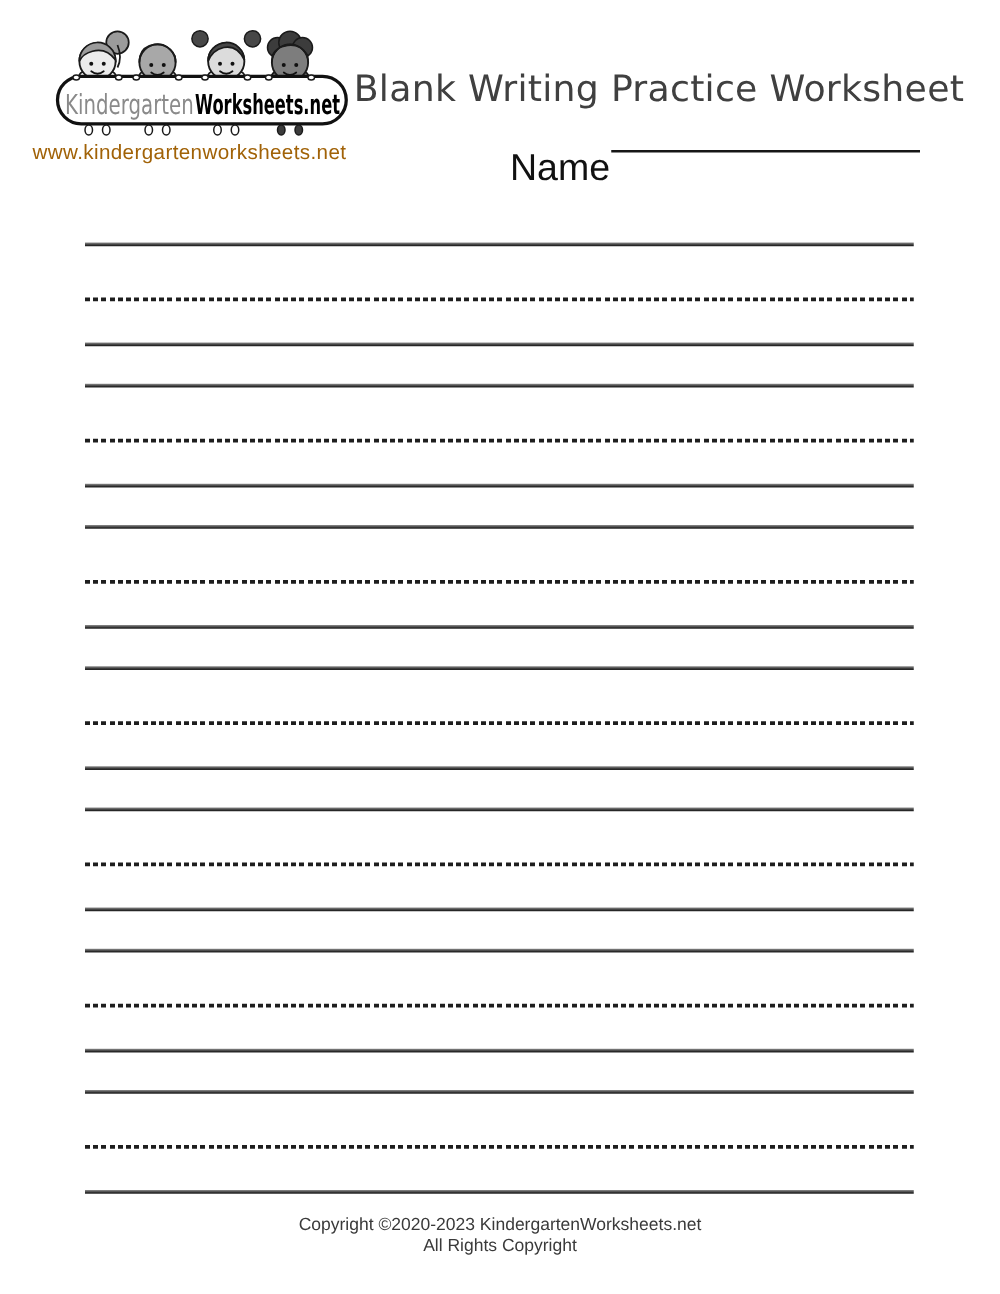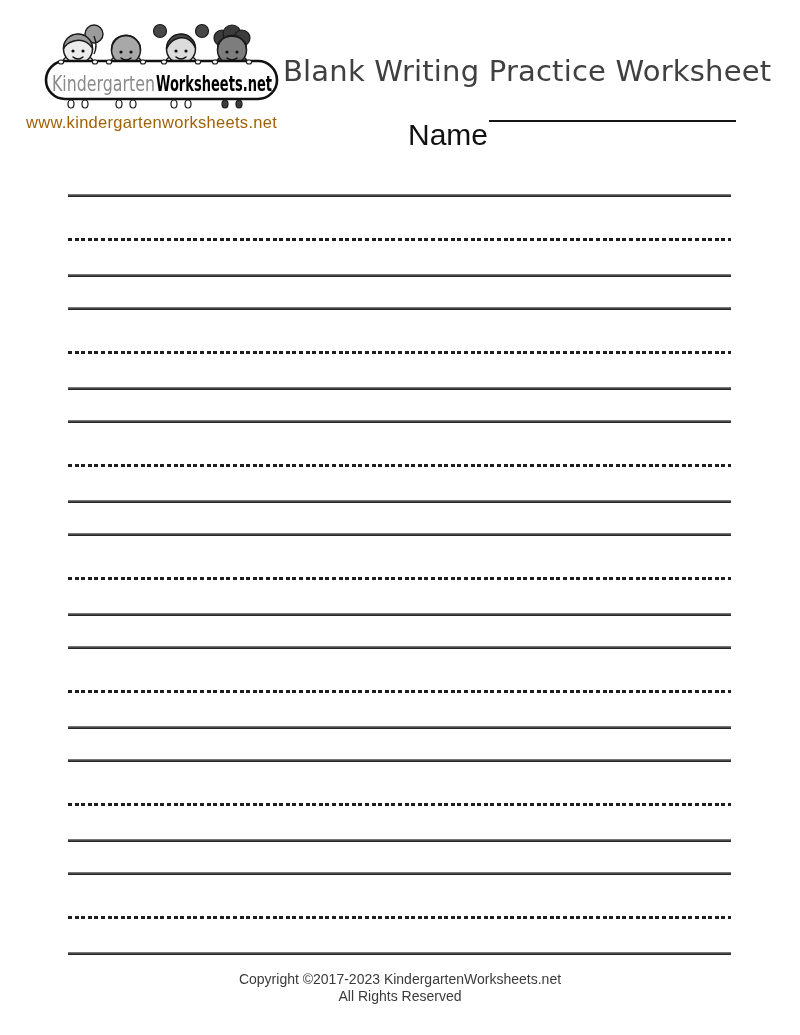--- a/index.html
+++ b/index.html
@@ -184,17 +184,17 @@
         <div class="ln ln-solid ln-bottom"></div>
       </div>
       <div class="row">
         <div class="ln ln-solid ln-top"></div>
         <div class="ln ln-dashed"></div>
         <div class="ln ln-solid ln-bottom"></div>
       </div>
     </div>
 
   <div class="footer">
-    <div>Copyright ©2017-2023 KindergartenWorksheets.net</div>
-    <div>All Rights Reserved</div>
+    <div>Copyright ©2020-2023 KindergartenWorksheets.net</div>
+    <div>All Rights Copyright</div>
   </div>
 
 </div>
 
 </body></html>

